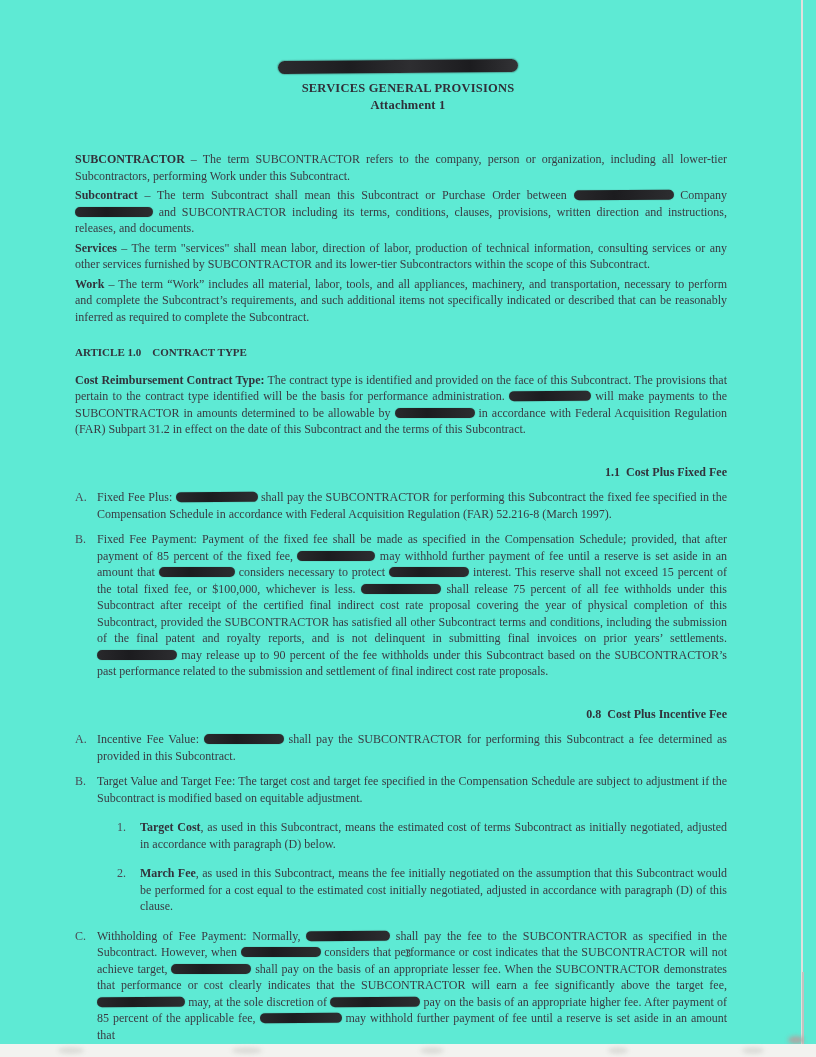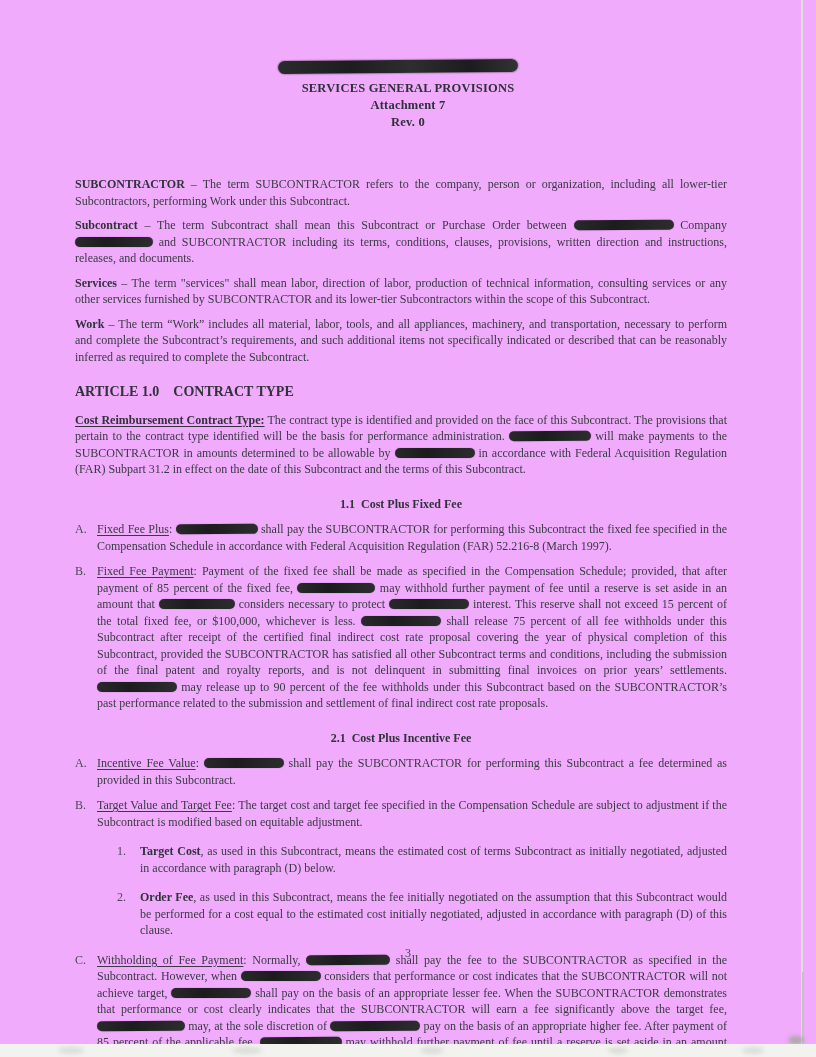--- a/index.html
+++ b/index.html
@@ -4,51 +4,51 @@
 <style>
   html,body{margin:0;padding:0;}
   body{
     width:816px;height:1057px;overflow:hidden;position:relative;
     background:#f6f6f4;
     font-family:"Liberation Serif","DejaVu Serif",serif;
     color:#3a3a42;
     -webkit-font-smoothing:antialiased;
   }
   .page{
-    position:absolute;inset:0;background:#f0abfc;
+    position:absolute;inset:0;background:#5eead4;
   }
   
   .header{padding-top:60px;text-align:center;}
   .redaction-bar{
     width:240px;height:13px;margin:0 auto 7px;margin-left:278px;
     background:linear-gradient(90deg,#2b2b2e 0%,#1d1d20 30%,#2e2e31 55%,#1c1c1f 80%,#333336 100%);
     border-radius:7px;transform:rotate(-0.5deg);
     box-shadow:0 0 1px 1px rgba(40,40,40,.25);
   }
   .h-line{
     font-weight:bold;font-size:12.5px;line-height:17px;color:#303039;
     letter-spacing:.2px;
   }
   
   .content{
     padding:37px 89px 0 75px;
     font-size:12px;line-height:16.5px;
   }
   .blk{text-align:justify;}
-  .def{margin:8px 0 3px;}
-  .article{font-weight:bold;font-size:14px;margin:19px 0 11px;white-space:pre-wrap;text-align:left;color:#32323b;}
+  .def{margin:0 0 3px;}
+  .article{font-weight:bold;font-size:11px;margin:19px 0 11px;white-space:pre-wrap;text-align:left;color:#32323b;}
   .para{margin:0 0 13px;}
-  .section{font-weight:bold;margin:18px 0 9px;white-space:pre-wrap;text-align:center;color:#32323b;}
+  .section{font-weight:bold;margin:26px 0 9px;white-space:pre-wrap;text-align:right;color:#32323b;}
   .item{display:flex;margin:0 0 9px;}
   .subitem{display:flex;margin:13px 0 13px 42px;}
   .marker{flex:0 0 22px;color:#4a4a55;}
   .subitem .marker{flex:0 0 23px;}
   .runs{flex:1;text-align:justify;}
   .b{font-weight:bold;color:#32323b;}
-  .u{text-decoration:underline;text-underline-offset:2px;}
+  .u{text-underline-offset:2px;}
   .redact{
     display:inline-block;height:10px;border-radius:5px;
     background:linear-gradient(90deg,#29292c,#1c1c1f 40%,#2d2d30);
     transform:translateY(1px) rotate(-.2deg);
     box-shadow:0 0 1px rgba(30,30,30,.5);
   }
   
   .page-number{
     position:absolute;left:0;right:0;top:946px;text-align:center;
     font-size:12px;color:#44444c;
@@ -66,56 +66,55 @@
   .s5{left:742px;width:22px;}
 </style>
 </head>
 <body>
 
 <div class="page">
 
   <div class="header">
     <div class="redaction-bar"></div>
     <div class="h-line">SERVICES GENERAL PROVISIONS</div>
-    <div class="h-line">Attachment 7</div>
-    <div class="h-line">Rev. 0</div>
+    <div class="h-line">Attachment 1</div>
   </div>
 
   <div class="content">
       <div class="blk def"><span class="b">SUBCONTRACTOR</span><span> – The term SUBCONTRACTOR refers to the company, person or organization, including all lower-tier Subcontractors, performing Work under this Subcontract.</span></div>
       <div class="blk def"><span class="b">Subcontract</span><span> – The term Subcontract shall mean this Subcontract or Purchase Order between </span><span class="redact" style="width: 100px;"></span><span> Company </span><span class="redact" style="width: 78px;"></span><span> and SUBCONTRACTOR including its terms, conditions, clauses, provisions, written direction and instructions, releases, and documents.</span></div>
       <div class="blk def"><span class="b">Services</span><span> – The term "services" shall mean labor, direction of labor, production of technical information, consulting services or any other services furnished by SUBCONTRACTOR and its lower-tier Subcontractors within the scope of this Subcontract.</span></div>
       <div class="blk def"><span class="b">Work</span><span> – The term “Work” includes all material, labor, tools, and all appliances, machinery, and transportation, necessary to perform and complete the Subcontract’s requirements, and such additional items not specifically indicated or described that can be reasonably inferred as required to complete the Subcontract.</span></div>
       <div class="blk article"><span class="b">ARTICLE 1.0    CONTRACT TYPE</span></div>
       <div class="blk para"><span class="b u">Cost Reimbursement Contract Type:</span><span>  The contract type is identified and provided on the face of this Subcontract. The provisions that pertain to the contract type identified will be the basis for performance administration. </span><span class="redact" style="width: 82px;"></span><span> will make payments to the SUBCONTRACTOR in amounts determined to be allowable by </span><span class="redact" style="width: 80px;"></span><span> in accordance with Federal Acquisition Regulation (FAR) Subpart 31.2 in effect on the date of this Subcontract and the terms of this Subcontract.</span></div>
       <div class="blk section"><span class="b">1.1  Cost Plus Fixed Fee</span></div>
       <div class="blk item">
         <span class="marker">A.</span>
         <span class="runs"><span class="u">Fixed Fee Plus</span><span>: </span><span class="redact" style="width: 82px;"></span><span> shall pay the SUBCONTRACTOR for performing this Subcontract the fixed fee specified in the Compensation Schedule in accordance with Federal Acquisition Regulation (FAR) 52.216-8 (March 1997).</span></span>
       </div>
       <div class="blk item">
         <span class="marker">B.</span>
         <span class="runs"><span class="u">Fixed Fee Payment</span><span>: Payment of the fixed fee shall be made as specified in the Compensation Schedule; provided, that after payment of 85 percent of the fixed fee, </span><span class="redact" style="width: 78px;"></span><span> may withhold further payment of fee until a reserve is set aside in an amount that </span><span class="redact" style="width: 76px;"></span><span> considers necessary to protect </span><span class="redact" style="width: 80px;"></span><span> interest. This reserve shall not exceed 15 percent of the total fixed fee, or $100,000, whichever is less. </span><span class="redact" style="width: 80px;"></span><span> shall release 75 percent of all fee withholds under this Subcontract after receipt of the certified final indirect cost rate proposal covering the year of physical completion of this Subcontract, provided the SUBCONTRACTOR has satisfied all other Subcontract terms and conditions, including the submission of the final patent and royalty reports, and is not delinquent in submitting final invoices on prior years’ settlements. </span><span class="redact" style="width: 80px;"></span><span> may release up to 90 percent of the fee withholds under this Subcontract based on the SUBCONTRACTOR’s past performance related to the submission and settlement of final indirect cost rate proposals.</span></span>
       </div>
-      <div class="blk section"><span class="b">2.1  Cost Plus Incentive Fee</span></div>
+      <div class="blk section"><span class="b">0.8  Cost Plus Incentive Fee</span></div>
       <div class="blk item">
         <span class="marker">A.</span>
         <span class="runs"><span class="u">Incentive Fee Value</span><span>: </span><span class="redact" style="width: 80px;"></span><span> shall pay the SUBCONTRACTOR for performing this Subcontract a fee determined as provided in this Subcontract.</span></span>
       </div>
       <div class="blk item">
         <span class="marker">B.</span>
         <span class="runs"><span class="u">Target Value and Target Fee</span><span>: The target cost and target fee specified in the Compensation Schedule are subject to adjustment if the Subcontract is modified based on equitable adjustment.</span></span>
       </div>
       <div class="blk subitem">
         <span class="marker">1.</span>
         <span class="runs"><span class="b">Target Cost</span><span>, as used in this Subcontract, means the estimated cost of terms Subcontract as initially negotiated, adjusted in accordance with paragraph (D) below.</span></span>
       </div>
       <div class="blk subitem">
         <span class="marker">2.</span>
-        <span class="runs"><span class="b">Order Fee</span><span>, as used in this Subcontract, means the fee initially negotiated on the assumption that this Subcontract would be performed for a cost equal to the estimated cost initially negotiated, adjusted in accordance with paragraph (D) of this clause.</span></span>
+        <span class="runs"><span class="b">March Fee</span><span>, as used in this Subcontract, means the fee initially negotiated on the assumption that this Subcontract would be performed for a cost equal to the estimated cost initially negotiated, adjusted in accordance with paragraph (D) of this clause.</span></span>
       </div>
       <div class="blk item">
         <span class="marker">C.</span>
         <span class="runs"><span class="u">Withholding of Fee Payment</span><span>: Normally, </span><span class="redact" style="width: 84px;"></span><span> shall pay the fee to the SUBCONTRACTOR as specified in the Subcontract. However, when </span><span class="redact" style="width: 80px;"></span><span> considers that performance or cost indicates that the SUBCONTRACTOR will not achieve target, </span><span class="redact" style="width: 80px;"></span><span> shall pay on the basis of an appropriate lesser fee. When the SUBCONTRACTOR demonstrates that performance or cost clearly indicates that the SUBCONTRACTOR will earn a fee significantly above the target fee, </span><span class="redact" style="width: 88px;"></span><span> may, at the sole discretion of </span><span class="redact" style="width: 90px;"></span><span> pay on the basis of an appropriate higher fee. After payment of 85 percent of the applicable fee, </span><span class="redact" style="width: 82px;"></span><span> may withhold further payment of fee until a reserve is set aside in an amount that</span></span>
       </div>
     </div>
 
   <div class="page-number">3</div>
 
   <div class="edge-line"></div>

